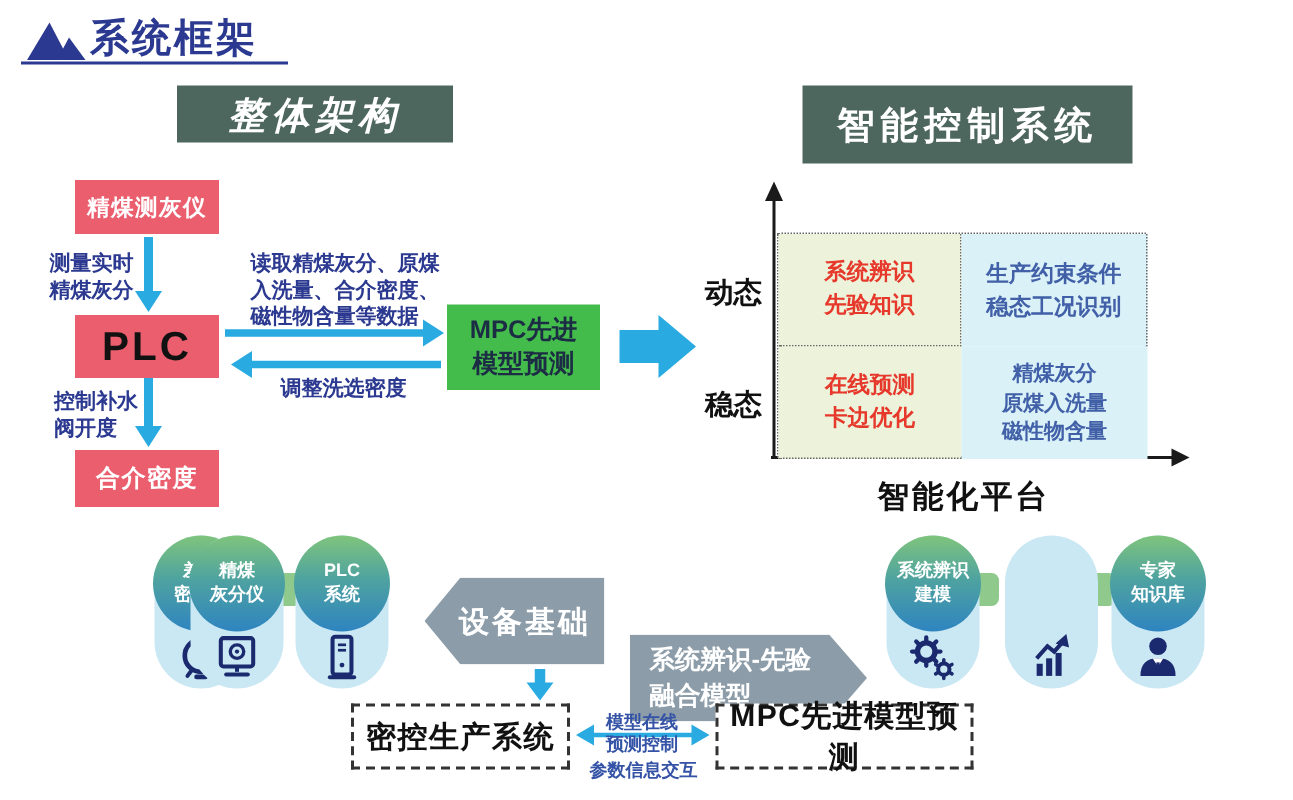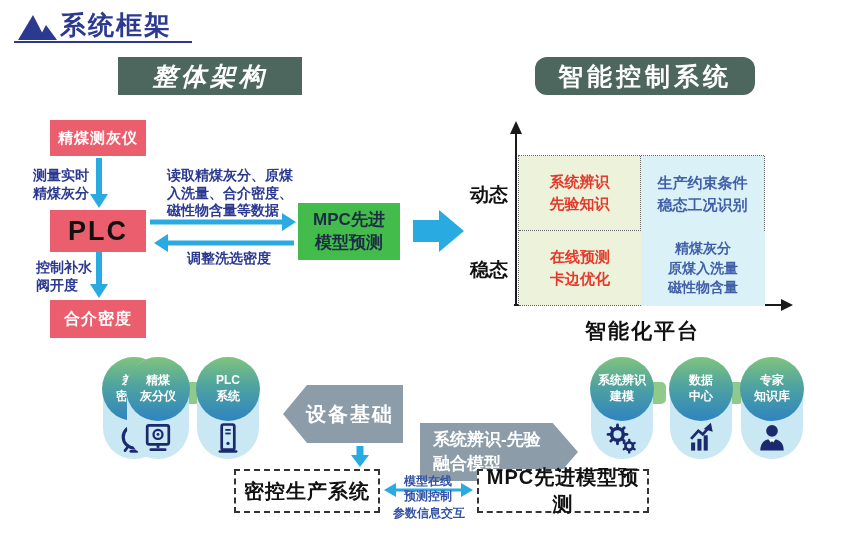--- a/index.html
+++ b/index.html
@@ -11,21 +11,21 @@
 
   
   .page-title{left:60px;top:8px;width:200px;height:32px;color:#2B3990;font-size:26px;
               font-weight:bold;letter-spacing:2px;}
   .title-underline{left:14px;top:41px;width:178px;height:2px;background:#2B3990;}
   .mountain{left:16px;top:12px;width:44px;height:30px;}
 
   
   .hdr{background:#4D665E;color:#fff;font-weight:bold;font-size:25px;letter-spacing:4px;}
   .hdr-left{left:118px;top:57px;width:184px;height:38px;font-style:italic;}
-  .hdr-right{left:535px;top:57px;width:220px;height:38px;border-radius:12px;}
+  .hdr-right{left:535px;top:57px;width:220px;height:52px;}
 
   
   .box-pink{background:#EB5E6E;color:#fff;font-weight:bold;}
   .b1{left:50px;top:120px;width:96px;height:36px;font-size:15px;letter-spacing:1px;}
   .b2{left:50px;top:210px;width:96px;height:42px;font-size:27px;color:#111;letter-spacing:2px;}
   .b3{left:50px;top:300px;width:96px;height:38px;font-size:16px;letter-spacing:1px;}
 
   .lbl{color:#2B3990;font-weight:bold;font-size:14px;line-height:1.3;}
   .lbl-measure{left:33px;top:166px;}
   .lbl-valve{left:36px;top:258px;}
@@ -238,22 +238,20 @@
         <line x1="28" y1="22" x2="28" y2="24"></line>
         <line x1="28" y1="22" x2="28" y2="24" transform="rotate(60 28 29)"></line>
         <line x1="28" y1="22" x2="28" y2="24" transform="rotate(120 28 29)"></line>
         <line x1="28" y1="22" x2="28" y2="24" transform="rotate(180 28 29)"></line>
         <line x1="28" y1="22" x2="28" y2="24" transform="rotate(240 28 29)"></line>
         <line x1="28" y1="22" x2="28" y2="24" transform="rotate(300 28 29)"></line>
       </g>
     </svg>
   </div>
   <div class="abs capsule" style="left:670px;top:357px;">
-    <div class="bubble pre">数据
-中心</div>
     <svg class="cap-icon" viewBox="0 0 40 40">
       <rect x="9" y="25" width="4.5" height="9" fill="#1B2A6E"></rect>
       <rect x="16" y="21" width="4.5" height="13" fill="#1B2A6E"></rect>
       <rect x="23" y="17" width="4.5" height="17" fill="#1B2A6E"></rect>
       <polyline points="9,21 17,12 22,16 29,8" fill="none" stroke="#1B2A6E" stroke-width="3"></polyline>
       <polygon points="31,3 33,13 23,10" fill="#1B2A6E"></polygon>
     </svg>
   </div>
   <div class="abs capsule" style="left:741px;top:357px;">
     <div class="bubble pre">专家

